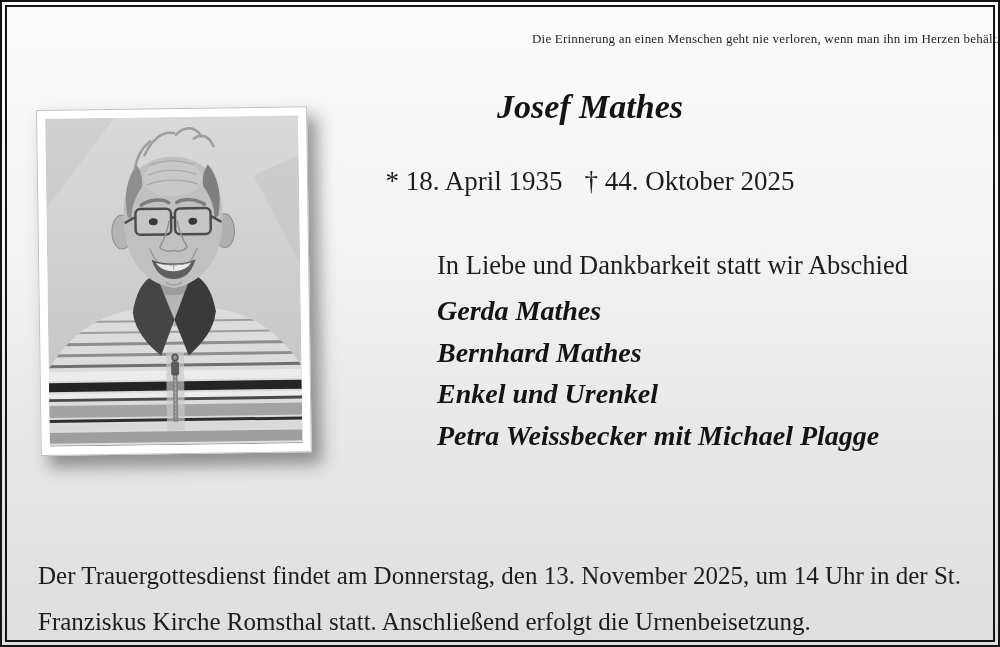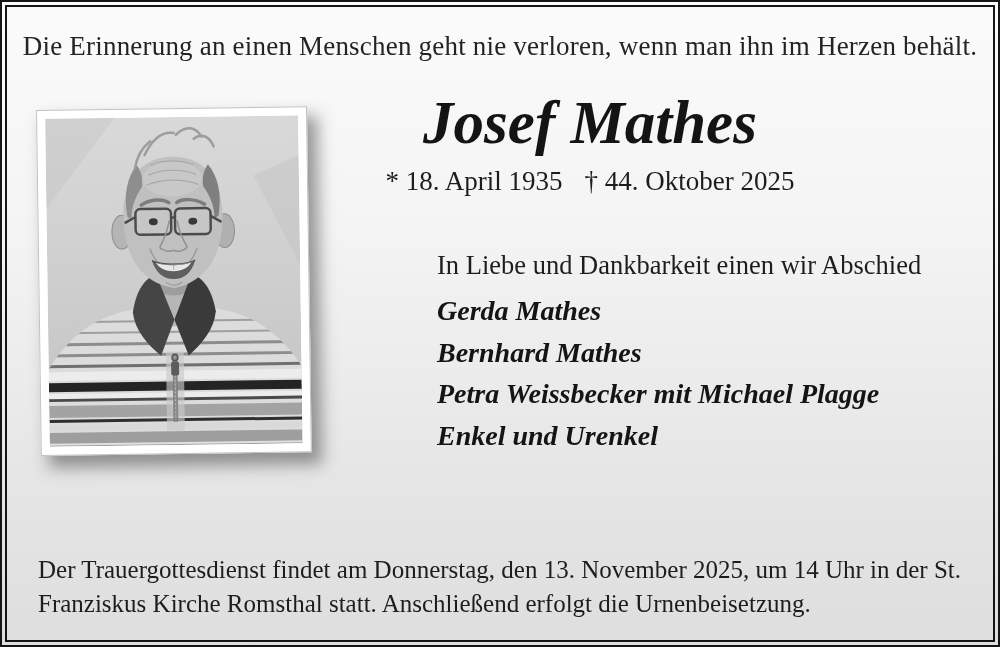--- a/index.html
+++ b/index.html
@@ -21,42 +21,42 @@
   }
   .frame-inner {
     position: absolute; inset: 5px;
     border: 2px solid #151515;
     pointer-events: none;
     z-index: 10;
   }
   .quote-line {
     position: absolute;
     left: 0; right: 0; top: 31px;
-    text-align: center;
-    font-size: 27px;
+    text-align: right;
+    font-size: 13px;
     letter-spacing: 0.2px;
     color: #242424;
   }
   .photo {
     position: absolute;
     left: 36px; top: 110px;
     width: 253px; height: 328px;
     padding: 8px;
     background: #ffffff;
     border: 1px solid #c2c2c2;
     box-shadow: 9px 11px 16px 1px rgba(55,55,55,0.50);
     transform: rotate(-0.8deg);
     transform-origin: top left;
   }
   .photo svg { display: block; width: 253px; height: 328px; }
   .title {
     position: absolute;
     left: 360px; top: 88px; width: 460px;
     text-align: center;
-    font-size: 61px;
+    font-size: 34px;
     font-weight: bold;
     font-style: italic;
     color: #141414;
     white-space: nowrap;
   }
   .dates {
     position: absolute;
     left: 360px; top: 166px; width: 460px;
     display: flex;
     justify-content: center;
@@ -81,21 +81,21 @@
     font-weight: bold;
     font-style: italic;
     line-height: 41.5px;
     color: #141414;
     white-space: nowrap;
   }
   .service-info {
     position: absolute;
     left: 38px; top: 553px; width: 928px;
     font-size: 25px;
-    line-height: 34px;
+    line-height: 46px;
     color: #1d1d1d;
   }
 </style>
 </head>
 <body>
 
 <div class="page">
 
   <div class="frame-outer"></div>
   <div class="frame-inner"></div>
@@ -208,24 +208,24 @@
     </svg>
   </div>
 
   <div class="title">Josef Mathes</div>
 
   <div class="dates">
     <span>* 18. April 1935</span>
     <span>† 44. Oktober 2025</span>
   </div>
 
-  <div class="farewell">In Liebe und Dankbarkeit einen wir Abschied</div>
+  <div class="farewell">In Liebe und Dankbarkeit statt wir Abschied</div>
 
   <div class="mourners">
     <div class="mourner-line">Gerda Mathes</div>
     <div class="mourner-line">Bernhard Mathes</div>
+    <div class="mourner-line">Enkel und Urenkel</div>
     <div class="mourner-line">Petra Weissbecker mit Michael Plagge</div>
-    <div class="mourner-line">Enkel und Urenkel</div>
   </div>
 
   <div class="service-info">Der Trauergottesdienst findet am Donnerstag, den 13. November 2025, um 14 Uhr in der St. Franziskus Kirche Romsthal statt. Anschließend erfolgt die Urnenbeisetzung.</div>
 
 </div>
 
 </body></html>

